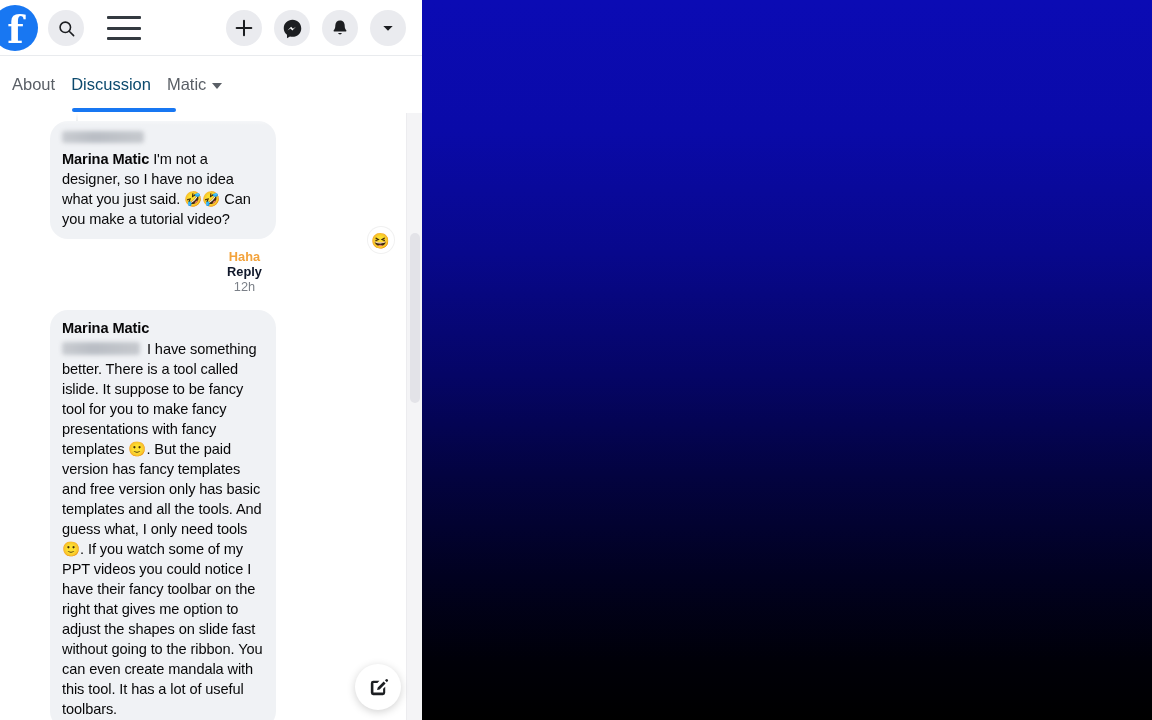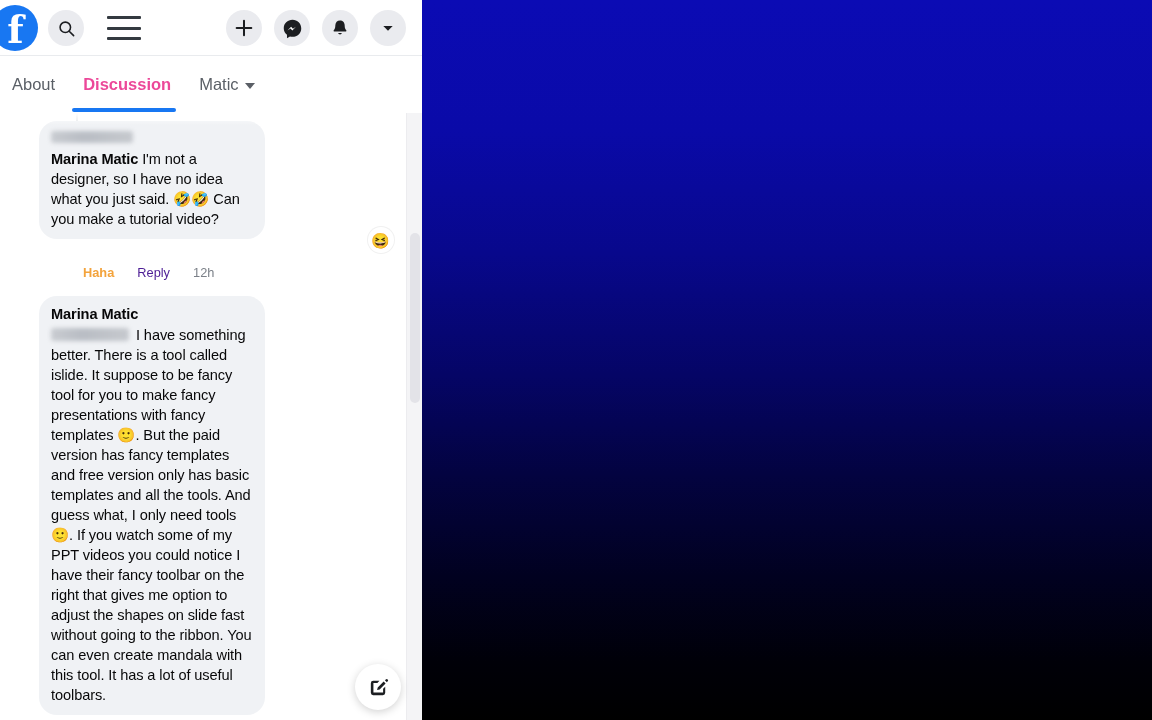--- a/index.html
+++ b/index.html
@@ -88,32 +88,32 @@
   }
 
   
   .tabbar {
     position: relative;
     height: 57px;
     background: #ffffff;
     display: flex;
     align-items: center;
     padding-left: 12px;
-    gap: 28px;
+    gap: 16px;
   }
   .tab {
     position: relative;
     font-size: 16.5px;
     color: #5a5f66;
     cursor: pointer;
     padding: 16px 0 17px 0;
     display: flex; align-items: center; gap: 6px;
     white-space: nowrap;
   }
-  .tab.active { color: #ec4899; font-weight: 700; }
+  .tab.active { color: #0c4a6e; font-weight: 400; }
   .tab .caret {
     display: inline-block;
     width: 0; height: 0;
     border-left: 5px solid transparent;
     border-right: 5px solid transparent;
     border-top: 6px solid #5a5f66;
     margin-top: 3px;
   }
   .tab-underline {
     position: absolute;
@@ -129,22 +129,22 @@
     left: 0; top: 113px;
     width: 406px; height: 607px;
     background: #ffffff;
     overflow: hidden;
   }
   .feed-inner { position: relative; padding: 0 0 0 0; }
 
   .comment {
     position: relative;
     display: flex;
-    padding: 6px 12px 0 39px;
-    margin-bottom: 18px;
+    padding: 6px 12px 0 50px;
+    margin-bottom: 2px;
   }
   .avatar {
     position: absolute;
     left: 97px;
     width: 26px; height: 26px;
     border-radius: 50%;
     overflow: hidden;
     flex: 0 0 auto;
     filter: blur(0.4px);
   }
@@ -196,26 +196,27 @@
     box-shadow: 0 0 0 1px rgba(0,0,0,0.06);
     display: flex; align-items: center; justify-content: center;
     font-size: 15px;
     line-height: 1;
     cursor: pointer;
   }
 
   .actions {
     display: flex;
     align-items: center;
-    gap: 23px;
+    gap: 0;
     padding: 8px 0 2px 14px;
     font-size: 12.8px;
+    flex-direction: column;
   }
   .act-haha { color: #f3a33c; font-weight: 700; cursor: pointer; }
-  .act-reply { color: #4c1d95; font-weight: 400; cursor: pointer; }
+  .act-reply { color: #0f172a; font-weight: 700; cursor: pointer; }
   .act-time { color: #7b8088; font-weight: 400; cursor: pointer; text-align: right; }
 
   
   .attach {
     margin: 8px 0 0 0;
     width: 236px;
     border-radius: 10px;
     overflow: hidden;
     background: #ffffff;
     box-shadow: 0 0 0 1px rgba(0,0,0,0.04);

